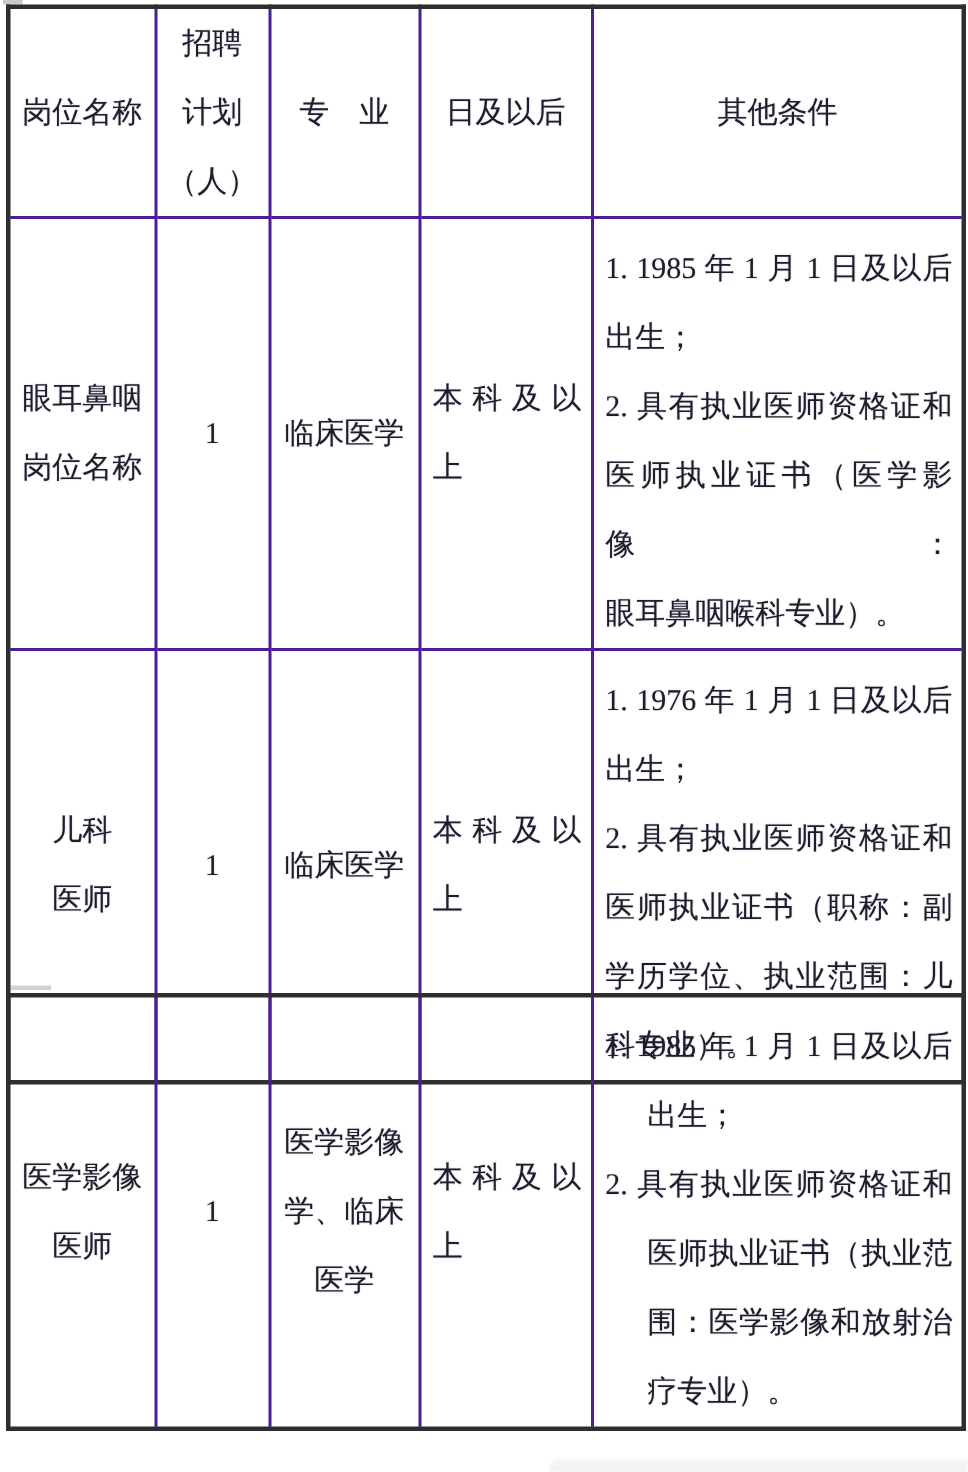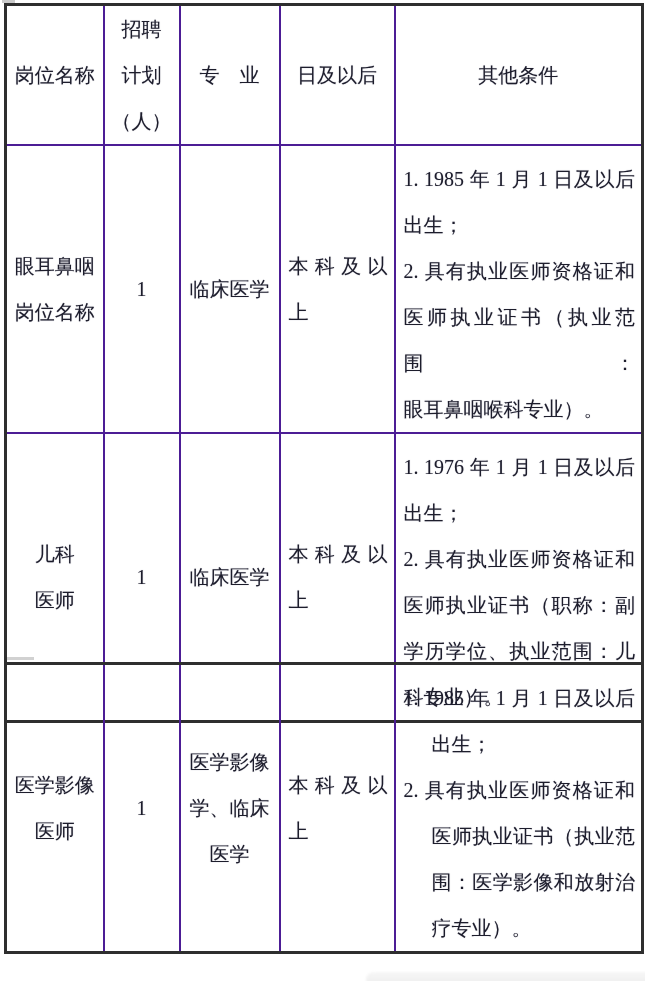--- a/index.html
+++ b/index.html
@@ -81,21 +81,21 @@
       <div>临床医学</div>
     </td>
     <td class="degree">
       <div class="fill">本 科 及 以</div>
       <div>上</div>
     </td>
     <td class="cond">
       <div class="fill">1. 1985 年 1 月 1 日及以后</div>
       <div>出生；</div>
       <div class="fill">2. 具有执业医师资格证和</div>
-      <div class="fill">医师执业证书（执业范围：</div>
+      <div class="fill">医师执业证书（医学影像：</div>
       <div>眼耳鼻咽喉科专业）。</div>
     </td>
   </tr>
   <tr style="height:274px;">
     <td class="center">
       <div>儿科</div>
       <div>医师</div>
     </td>
     <td class="center">1</td>
     <td class="center">

